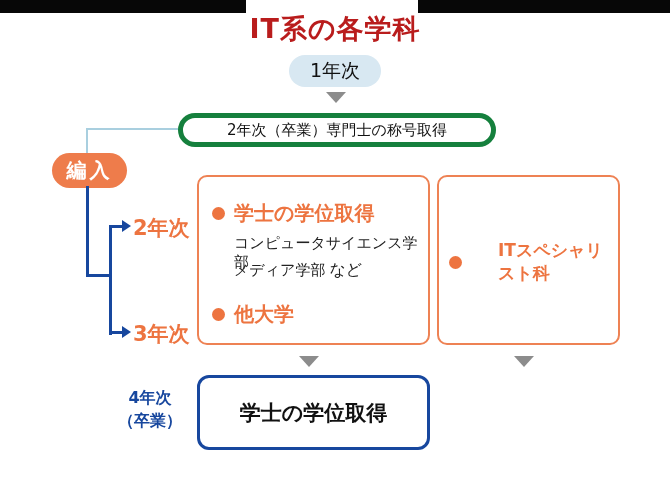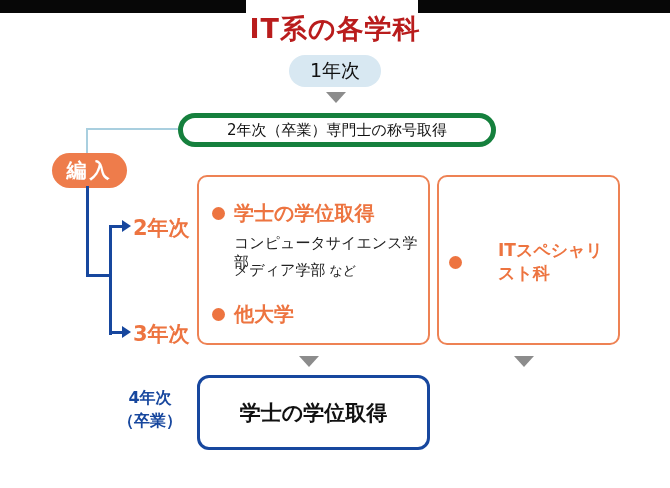--- a/index.html
+++ b/index.html
@@ -55,21 +55,21 @@
 
   
   .orange-box{background:#ffffff;border:2px solid #ee8254;border-radius:10px;}
   .box-univ{left:197px;top:175px;width:233px;height:170px;}
   .box-spec{left:437px;top:175px;width:183px;height:170px;}
   .bullet{width:13px;height:13px;border-radius:50%;background:#ed7440;
     display:inline-block;flex:0 0 auto;}
   .bullet-row{display:flex;align-items:center;gap:9px;}
   .orange-strong{font-size:20px;font-weight:700;color:#ed7440;}
   .sub-text{font-size:15px;color:#222;}
-  .note-text{font-size:13px;color:#222;margin-left:4px;}
+  .note-text{font-size:16px;color:#222;margin-left:4px;}
 
   .univ-item1{left:13px;top:23px;}
   .univ-sub1{left:35px;top:57px;}
   .univ-sub2{left:35px;top:83px;}
   .univ-item2{left:13px;top:124px;}
 
   .spec-item{left:10px;top:62px;}
   .spec-strong{font-size:17px;font-weight:700;color:#ed7440;margin-left:27px;}
   .spec-sub{left:21px;top:92px;font-size:15px;color:#222;}
 

